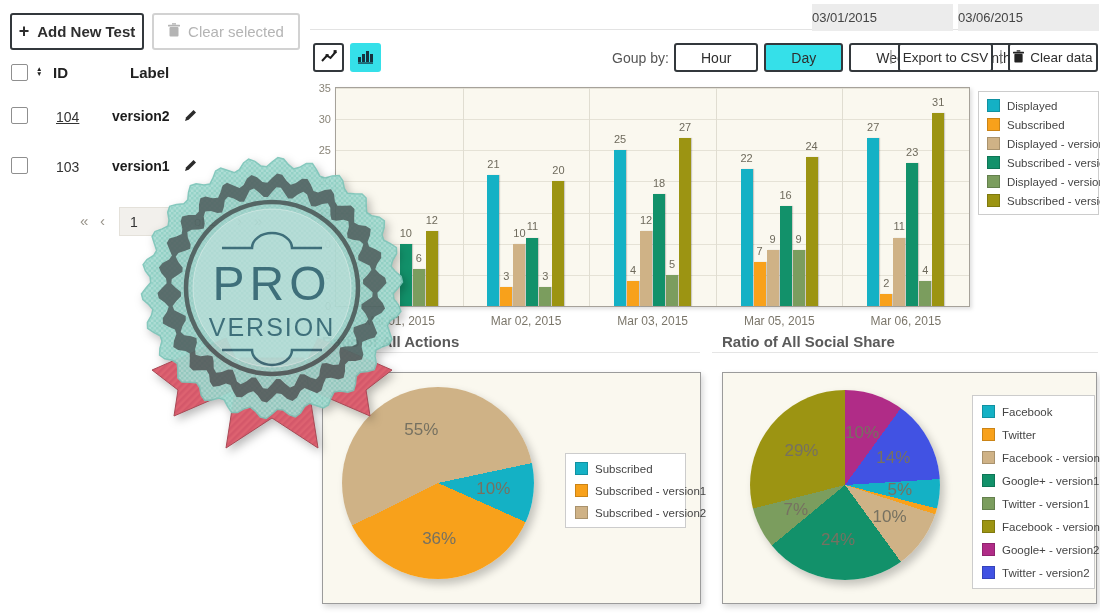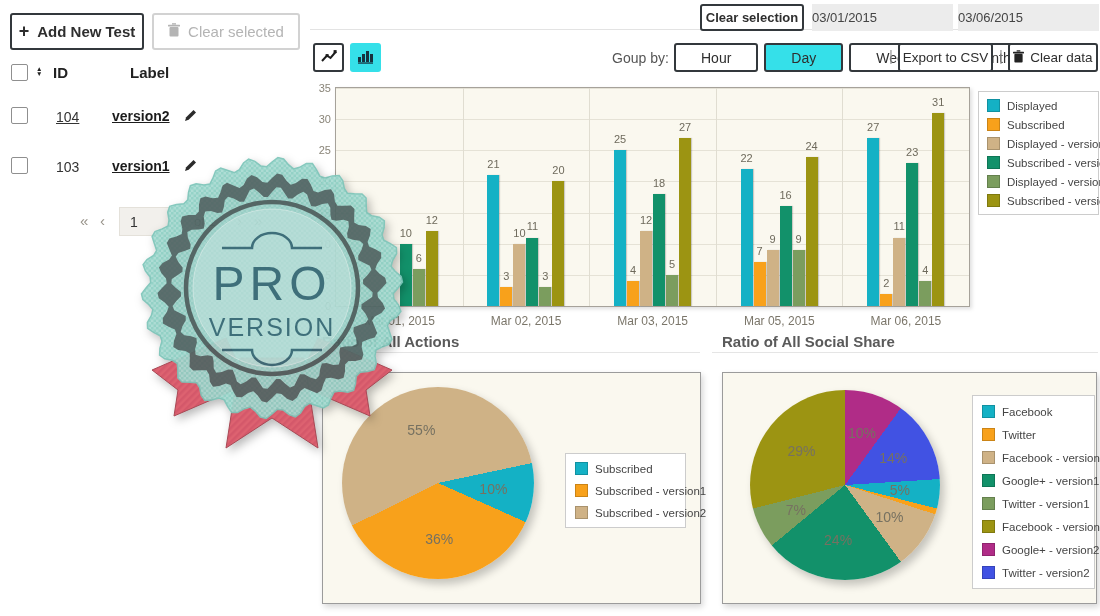--- a/index.html
+++ b/index.html
@@ -11,21 +11,21 @@
        box-sizing:border-box;cursor:pointer;}
   .btn.cyan{background:#35e0e9;}
   .chk{position:absolute;width:17px;height:17px;background:#fff;border:1px solid #8f8f8f;border-radius:2px;box-sizing:border-box;}
   
   #btn-add{left:10px;top:13px;width:134px;height:37px;font-size:15px;font-weight:700;gap:8px;}
   #btn-delete{left:152px;top:13px;width:148px;height:37px;border-color:#d2d2d2;color:#b4b4b4;font-size:15px;gap:8px;font-weight:400;}
   #sort{left:36px;top:66px;display:grid;line-height:5px;font-size:6.5px;color:#222;}
   #th-id{left:53px;top:64px;font-size:15px;font-weight:700;color:#222;}
   #th-label{left:130px;top:64px;font-size:15px;font-weight:700;color:#222;}
   .row-id{font-size:14px;color:#333;}
-  .row-link{font-size:14px;font-weight:700;color:#1c1c1c;text-decoration:underline;cursor:pointer;display:inline-flex;align-items:center;gap:6px;}
+  .row-link{font-size:14px;font-weight:700;color:#1c1c1c;cursor:pointer;display:inline-flex;align-items:center;gap:6px;}
   #pg-first{left:80px;top:212px;color:#979289;font-size:15px;}
   #pg-prev{left:100px;top:212px;color:#979289;font-size:15px;}
   #pg-box{left:119px;top:207px;width:56px;height:29px;background:#f2f0ec;border:1px solid #e4e1da;
           display:flex;align-items:center;padding-left:10px;font-size:14px;color:#333;box-sizing:border-box;}
   #pg-of{left:194px;top:214px;color:#9b968c;font-size:13px;}
   #pg-next{left:237px;top:212px;color:#979289;font-size:15px;}
   #pg-last{left:254px;top:212px;color:#979289;font-size:15px;}
   
   #main-title{left:313px;top:4px;font-size:15px;font-weight:700;color:#4a4a4a;}
   #hr-top{left:310px;top:29px;width:788px;height:1px;background:#e3e3e3;}
@@ -62,21 +62,21 @@
   .sec-title{position:absolute;font-size:15px;font-weight:700;color:#5a5a5a;}
   #p1-title{left:322px;top:333px;} #p2-title{left:722px;top:333px;}
   #hr-p1{left:310px;top:352px;width:390px;height:1px;background:#e5e5e5;}
   #hr-p2{left:712px;top:352px;width:386px;height:1px;background:#e5e5e5;}
   .panel{position:absolute;background:#faf8ef;border:1px solid #9b9b9b;box-shadow:2px 3px 6px rgba(0,0,0,.16);}
   #panel1{left:322px;top:372px;width:377px;height:230px;}
   #panel2{left:722px;top:372px;width:373px;height:230px;}
   .pie{position:absolute;border-radius:50%;box-shadow:4px 5px 9px rgba(0,0,0,.22);}
   #pie1{left:342px;top:387px;width:192px;height:192px;}
   #pie2{left:750px;top:390px;width:190px;height:190px;}
-  .plab{position:absolute;transform:translate(-50%,-50%);font-size:14px;color:#767161;}
+  .plab{position:absolute;transform:translate(-50%,-50%);font-size:17px;color:#767161;}
   #pie1-legend{left:565px;top:453px;width:121px;padding:8px 9px;gap:9px;}
   #pie2-legend{left:972px;top:395px;width:123px;padding:9px 9px;gap:10px;}
   
   #badge{left:126px;top:142px;width:292px;height:316px;z-index:50;filter:drop-shadow(3px 4px 5px rgba(0,0,0,.28));pointer-events:none;}
 </style>
 </head>
 <body>
 
 <div id="page">
 
@@ -125,21 +125,20 @@
     </div>
 
   <span class="abs" id="pg-first">«</span>
   <span class="abs" id="pg-prev">‹</span>
   <div class="abs" id="pg-box">1</div>
   <span class="abs" id="pg-of">of 1</span>
   <span class="abs" id="pg-next">›</span>
   <span class="abs" id="pg-last">»</span>
 
   <div class="abs" id="hr-top"></div>
-  <div class="btn" id="btn-clear-sel">Clear selection</div>
   <div class="datefield" id="date-from">03/01/2015</div>
   <div class="datefield" id="date-to">03/06/2015</div>
 
   <div class="btn" id="btn-line">
     <span>
       <svg width="18" height="16" viewBox="0 0 18 16">
           <path d="M2,13 L7,7.5 L10.5,10 L16,3.5" stroke="#1c1c1c" stroke-width="2" fill="none"></path>
           <rect x="5.6" y="6.1" width="3" height="3" fill="#1c1c1c"></rect>
           <rect x="13.6" y="2.1" width="3" height="3" fill="#1c1c1c"></rect>
         </svg>

